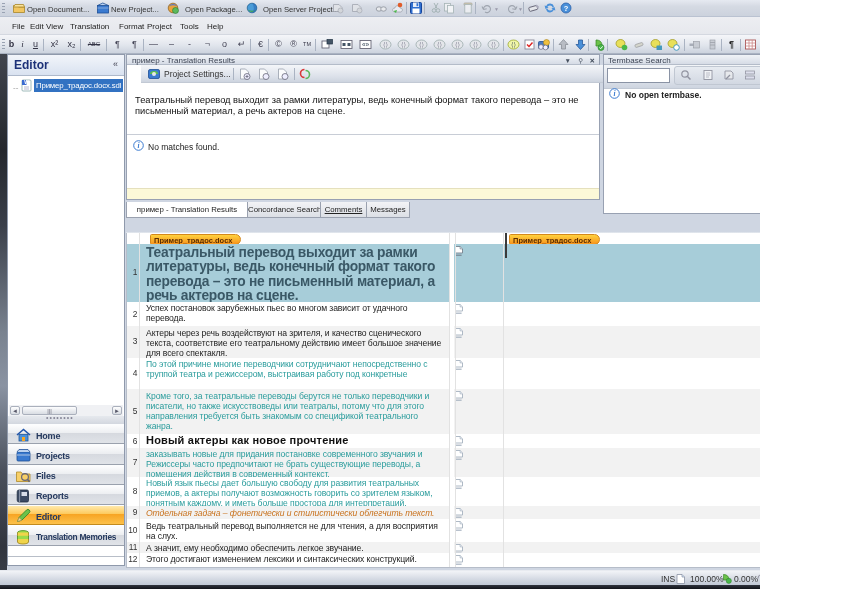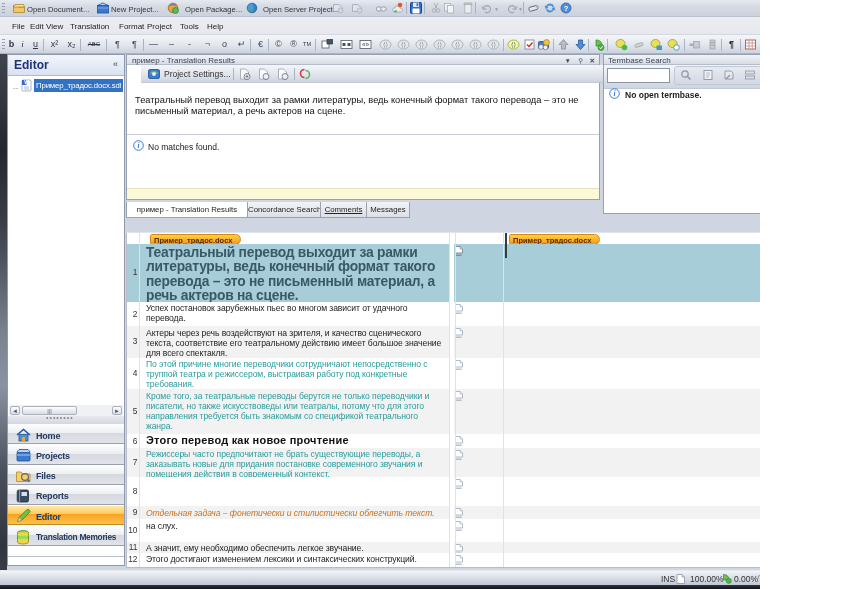--- a/index.html
+++ b/index.html
@@ -551,21 +551,20 @@
           <path d="M0.5 0.5 h4.6 l2.4 2.4 v4.1 h-7 z" fill="#fff" stroke="#a6b2c0" stroke-width="0.9"></path>
           <path d="M5.1 0.5 v2.4 h2.4" fill="#eef2f6" stroke="#a6b2c0" stroke-width="0.7"></path>
           <path d="M0.8 9.2 h5.8" stroke="#a6b2c0" stroke-width="1.2"></path>
         </svg>
     </div>
     <div class="row" style="top:124.5px; height:31.5px; background:#fff;">
       <div class="cell-num" style="line-height:31.5px;">4</div>
       <div class="srctxt" style="color:#2a9c9c;">
           <span>По этой причине многие переводчики сотрудничают непосредственно с</span>
           <span>труппой театра и режиссером, выстраивая работу под конкретные</span>
-          <span>требования.</span>
         </div>
       <svg class="sticon" viewBox="0 0 8 10">
           <path d="M0.5 0.5 h4.6 l2.4 2.4 v4.1 h-7 z" fill="#fff" stroke="#a6b2c0" stroke-width="0.9"></path>
           <path d="M5.1 0.5 v2.4 h2.4" fill="#eef2f6" stroke="#a6b2c0" stroke-width="0.7"></path>
           <path d="M0.8 9.2 h5.8" stroke="#a6b2c0" stroke-width="1.2"></path>
         </svg>
     </div>
     <div class="row" style="top:156px; height:44.5px; background:#f2f2f2;">
       <div class="cell-num" style="line-height:44.5px;">5</div>
       <div class="srctxt" style="color:#2a9c9c;">
@@ -576,63 +575,69 @@
         </div>
       <svg class="sticon" viewBox="0 0 8 10">
           <path d="M0.5 0.5 h4.6 l2.4 2.4 v4.1 h-7 z" fill="#fff" stroke="#a6b2c0" stroke-width="0.9"></path>
           <path d="M5.1 0.5 v2.4 h2.4" fill="#eef2f6" stroke="#a6b2c0" stroke-width="0.7"></path>
           <path d="M0.8 9.2 h5.8" stroke="#a6b2c0" stroke-width="1.2"></path>
         </svg>
     </div>
     <div class="row" style="top:200.5px; height:14px; background:#fff;">
       <div class="cell-num" style="line-height:14px;">6</div>
       <div class="srctxt" style="font-size:11px; font-weight:bold; color:#111; letter-spacing:0.2px;">
-          <span>Этого перевод как новое прочтение</span>
+          <span>Новый актеры как новое прочтение</span>
         </div>
       <svg class="sticon" viewBox="0 0 8 10">
           <path d="M0.5 0.5 h4.6 l2.4 2.4 v4.1 h-7 z" fill="#fff" stroke="#a6b2c0" stroke-width="0.9"></path>
           <path d="M5.1 0.5 v2.4 h2.4" fill="#eef2f6" stroke="#a6b2c0" stroke-width="0.7"></path>
           <path d="M0.8 9.2 h5.8" stroke="#a6b2c0" stroke-width="1.2"></path>
         </svg>
     </div>
     <div class="row" style="top:214.5px; height:29px; background:#f2f2f2;">
       <div class="cell-num" style="line-height:29.5px;">7</div>
       <div class="srctxt" style="color:#2a9c9c;">
+          <span>заказывать новые для придания постановке современного звучания и</span>
           <span>Режиссеры часто предпочитают не брать существующие переводы, а</span>
-          <span>заказывать новые для придания постановке современного звучания и</span>
           <span>помещения действия в современный контекст.</span>
         </div>
       <svg class="sticon" viewBox="0 0 8 10">
           <path d="M0.5 0.5 h4.6 l2.4 2.4 v4.1 h-7 z" fill="#fff" stroke="#a6b2c0" stroke-width="0.9"></path>
           <path d="M5.1 0.5 v2.4 h2.4" fill="#eef2f6" stroke="#a6b2c0" stroke-width="0.7"></path>
           <path d="M0.8 9.2 h5.8" stroke="#a6b2c0" stroke-width="1.2"></path>
         </svg>
     </div>
     <div class="row" style="top:243.5px; height:29.5px; background:#fff;">
       <div class="cell-num" style="line-height:29px;">8</div>
+      <div class="srctxt" style="color:#2a9c9c;">
+          <span>Новый язык пьесы дает большую свободу для развития театральных</span>
+          <span>приемов, а актеры получают возможность говорить со зрителем языком,</span>
+          <span>понятным каждому, и иметь больше простора для интерпретаций.</span>
+        </div>
       <svg class="sticon" viewBox="0 0 8 10">
           <path d="M0.5 0.5 h4.6 l2.4 2.4 v4.1 h-7 z" fill="#fff" stroke="#a6b2c0" stroke-width="0.9"></path>
           <path d="M5.1 0.5 v2.4 h2.4" fill="#eef2f6" stroke="#a6b2c0" stroke-width="0.7"></path>
           <path d="M0.8 9.2 h5.8" stroke="#a6b2c0" stroke-width="1.2"></path>
         </svg>
     </div>
     <div class="row" style="top:273px; height:13px; background:#f2f2f2;">
       <div class="cell-num" style="line-height:13px;">9</div>
       <div class="srctxt" style="color:#c9731f; font-style:italic;">
           <span>Отдельная задача – фонетически и стилистически облегчить текст.</span>
         </div>
       <svg class="sticon" viewBox="0 0 8 10">
           <path d="M0.5 0.5 h4.6 l2.4 2.4 v4.1 h-7 z" fill="#fff" stroke="#a6b2c0" stroke-width="0.9"></path>
           <path d="M5.1 0.5 v2.4 h2.4" fill="#eef2f6" stroke="#a6b2c0" stroke-width="0.7"></path>
           <path d="M0.8 9.2 h5.8" stroke="#a6b2c0" stroke-width="1.2"></path>
         </svg>
     </div>
     <div class="row" style="top:286px; height:22.5px; background:#fff;">
       <div class="cell-num" style="line-height:22.5px;">10</div>
       <div class="srctxt" style="">
+          <span>Ведь театральный перевод выполняется не для чтения, а для восприятия</span>
           <span>на слух.</span>
         </div>
       <svg class="sticon" viewBox="0 0 8 10">
           <path d="M0.5 0.5 h4.6 l2.4 2.4 v4.1 h-7 z" fill="#fff" stroke="#a6b2c0" stroke-width="0.9"></path>
           <path d="M5.1 0.5 v2.4 h2.4" fill="#eef2f6" stroke="#a6b2c0" stroke-width="0.7"></path>
           <path d="M0.8 9.2 h5.8" stroke="#a6b2c0" stroke-width="1.2"></path>
         </svg>
     </div>
     <div class="row" style="top:308.5px; height:11px; background:#f2f2f2;">
       <div class="cell-num" style="line-height:11px;">11</div>

